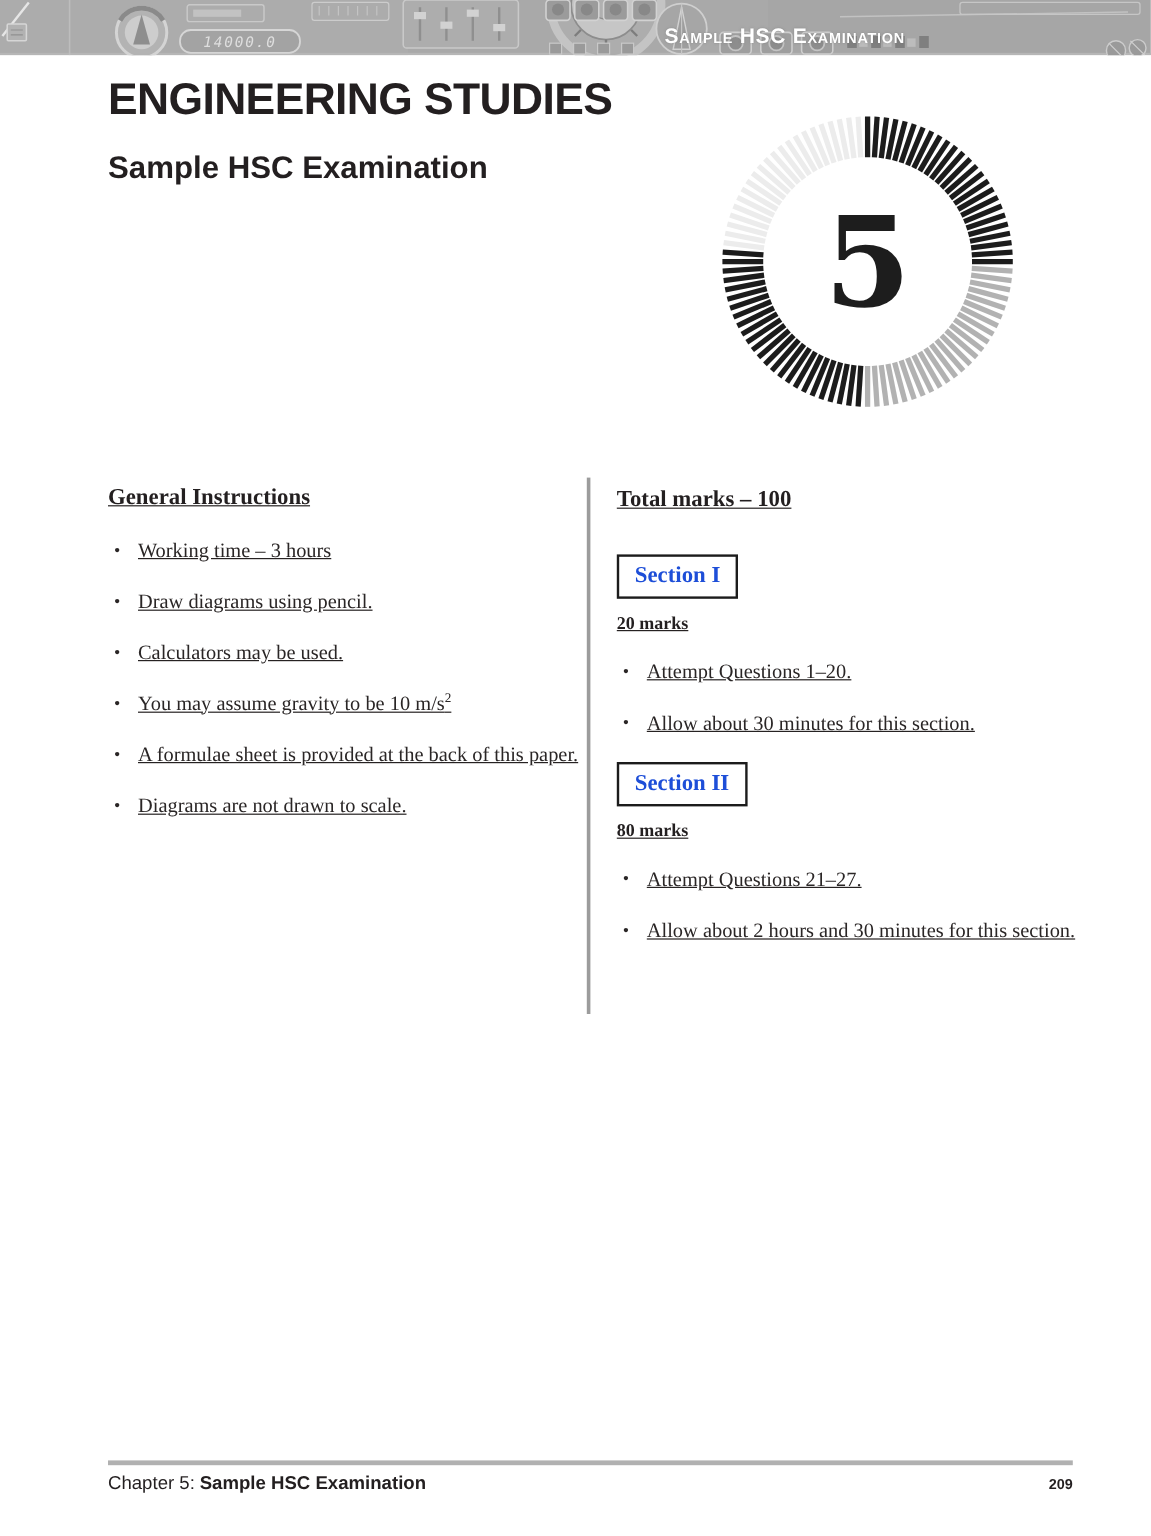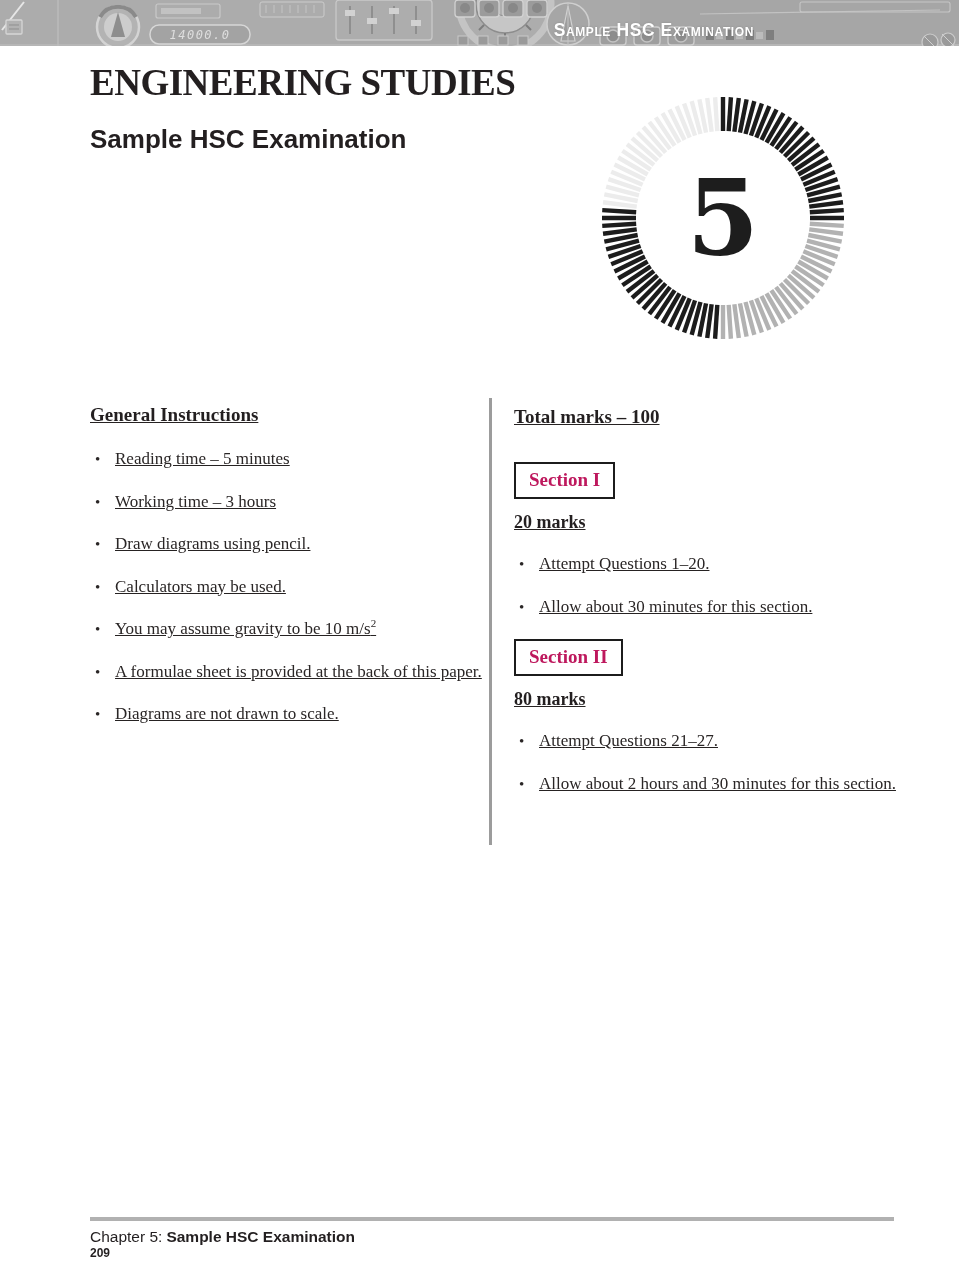--- a/index.html
+++ b/index.html
@@ -12,21 +12,21 @@
   .header-strip{position:absolute;top:0;left:0;width:798px;height:46px;}
   .banner-label{
     position:absolute;top:20px;right:44px;
     font-family:"Liberation Sans",sans-serif;font-weight:700;
     font-variant:small-caps;font-size:17.5px;letter-spacing:.6px;
     color:#ffffff;text-shadow:0 0 2px rgba(110,110,110,.55);
   }
   
   .page-title{
     position:absolute;left:90px;top:63px;
-    font-family:Liberation Serif, serif;font-weight:700;
+    font-family:Liberation Sans, sans-serif;font-weight:700;
     font-size:37px;letter-spacing:-.5px;color:#231f20;line-height:40px;text-align:right;
   }
   .page-subtitle{
     position:absolute;left:90px;top:125px;
     font-family:"Liberation Sans",sans-serif;font-weight:700;
     font-size:26px;color:#231f20;line-height:28px;
   }
   
   .chapter-dial{position:absolute;left:601px;top:96px;width:244px;height:244px;}
   .chapter-dial text{
@@ -46,31 +46,31 @@
     position:relative;padding-left:25px;font-size:17px;line-height:20px;
     margin-bottom:22.5px;color:#2a2626;
   }
   ul.bullets li::before{
     content:"\2022";position:absolute;left:5px;top:0;
     font-size:15px;color:#2a2626;
   }
   sup{font-size:11px;line-height:0;vertical-align:super;}
   .section-box{
     display:inline-block;border:2.5px solid #1c1c1c;padding:5px 13px 6px;
-    font-size:19px;font-weight:700;color:#be185d;margin-top:34px;
+    font-size:19px;font-weight:700;color:#1d4ed8;margin-top:34px;
   }
   .section-box.second{margin-top:0;}
-  .marks-line{font-size:18px;font-weight:700;color:#231f20;margin-top:13px;}
+  .marks-line{font-size:15px;font-weight:700;color:#231f20;margin-top:13px;}
   .col-right ul.bullets{margin-top:21px;}
   
   .footer-rule{position:absolute;left:90px;top:1217px;width:804px;height:4px;background:#b1b1b1;}
   .footer{
     position:absolute;left:90px;top:1228px;width:804px;
-    display:flex;justify-content:space-between;align-items:flex-start;
-    font-family:"Liberation Sans",sans-serif;font-size:15.5px;color:#231f20;flex-direction:column;
+    display:flex;justify-content:space-between;align-items:center;
+    font-family:"Liberation Sans",sans-serif;font-size:15.5px;color:#231f20;
   }
   .footer .bold{font-weight:700;margin-left:4px;}
   .page-number{font-weight:700;font-size:12px;}
 </style>
 </head>
 <body>
 
 <div class="header-strip">
   <svg width="959" height="46" viewBox="0 0 959 46">
     <rect width="959" height="46" fill="#a9a9a9"></rect>
@@ -286,21 +286,20 @@
       <line x1="110.6442212768555" y1="35.7442970604785" x2="106.20633074137375" y2="2.035171773768937" stroke="#ececec" stroke-width="4.4"></line>
       <line x1="116.3099277569775" y1="35.18627367824149" x2="114.08622136315262" y2="1.2590702881289815" stroke="#ececec" stroke-width="4.4"></line>
     </svg>
 </div>
 
 <div class="columns">
 
   <div class="col-left">
     <h3 class="head gi-heading">General Instructions</h3>
     <ul class="bullets">
-      <li><span>Reading time – 5 minutes</span></li>
       <li><span>Working time – 3 hours</span></li>
       <li><span>Draw diagrams using pencil.</span></li>
       <li><span>Calculators may be used.</span></li>
       <li><span>You may assume gravity to be 10 m/s</span><sup>2</sup></li>
       <li><span>A formulae sheet is provided at the back of this paper.</span></li>
       <li><span>Diagrams are not drawn to scale.</span></li>
     </ul>
   </div>
 
   <div class="col-divider"></div>

